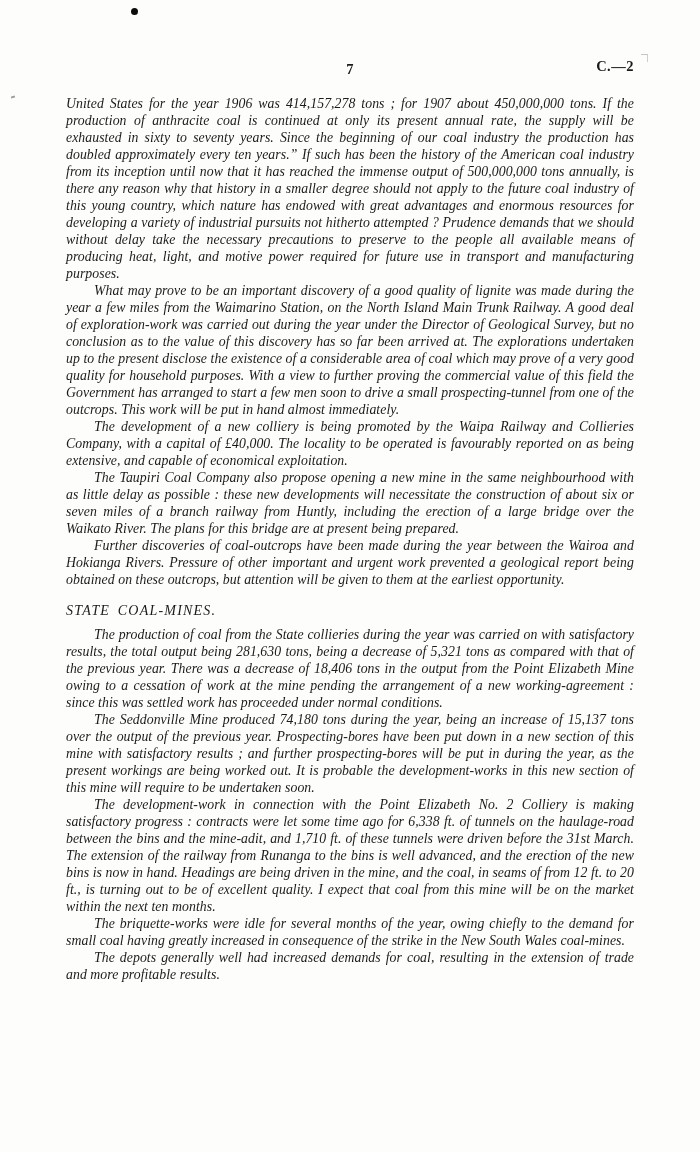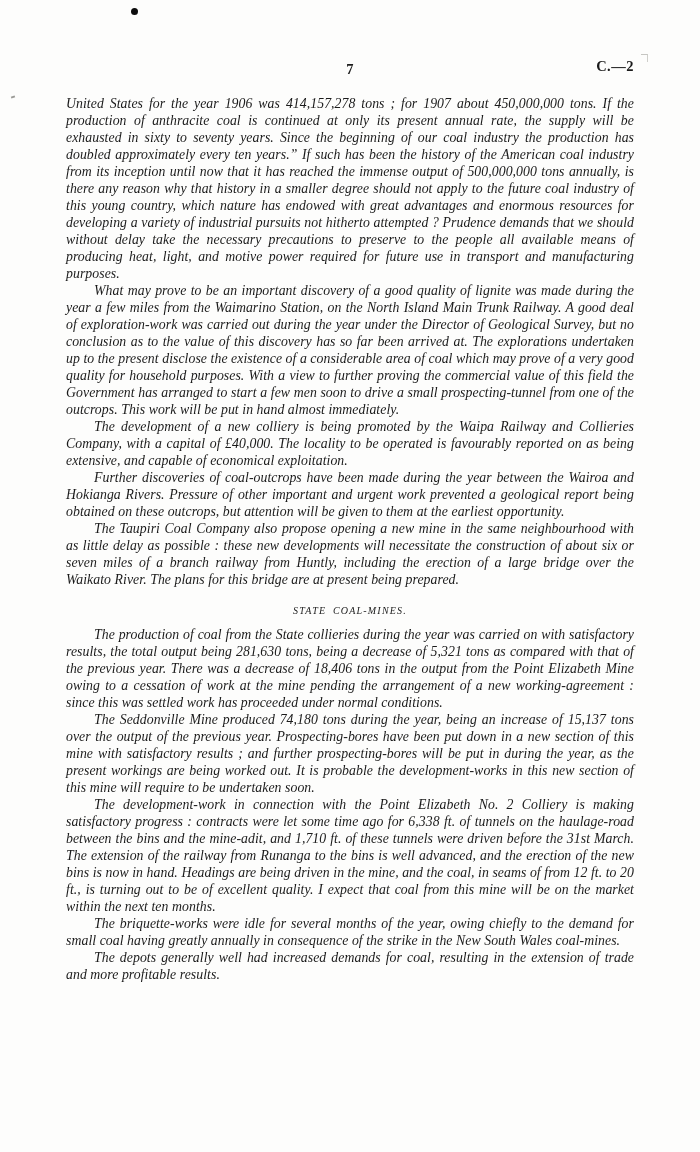--- a/index.html
+++ b/index.html
@@ -84,22 +84,22 @@
   }
   .para {
     margin: 0;
     text-indent: 28px;
   }
   .para.no-indent {
     text-indent: 0;
   }
   .section-heading {
     margin: 14px 0 7px 0;
-    text-align: center;
-    font-size: 10px;
+    text-align: left;
+    font-size: 14px;
     font-weight: normal;
     letter-spacing: 1.2px;
     word-spacing: 3px;
     text-indent: 0;
   }
 </style>
 </head>
 <body>
 
 <div class="page">
@@ -110,25 +110,25 @@
 
   <header class="page-header">
     <span class="page-number">7</span>
     <span class="doc-ref">C.—2</span>
   </header>
 
   <main class="content">
     <p class="para no-indent">United States for the year 1906 was 414,157,278 tons ; for 1907 about 450,000,000 tons.  If the production of anthracite coal is continued at only its present annual rate, the supply will be exhausted in sixty to seventy years.  Since the beginning of our coal industry the production has doubled approximately every ten years.” If such has been the history of the American coal industry from its inception until now that it has reached the immense output of 500,000,000 tons annually, is there any reason why that history in a smaller degree should not apply to the future coal industry of this young country, which nature has endowed with great advantages and enormous resources for developing a variety of industrial pursuits not hitherto attempted ?  Prudence demands that we should without delay take the necessary precautions to preserve to the people all available means of producing heat, light, and motive power required for future use in transport and manufacturing purposes.</p>
     <p class="para">What may prove to be an important discovery of a good quality of lignite was made during the year a few miles from the Waimarino Station, on the North Island Main Trunk Railway.  A good deal of exploration-work was carried out during the year under the Director of Geological Survey, but no conclusion as to the value of this discovery has so far been arrived at.  The explorations undertaken up to the present disclose the existence of a considerable area of coal which may prove of a very good quality for household purposes.  With a view to further proving the commercial value of this field the Government has arranged to start a few men soon to drive a small prospecting-tunnel from one of the outcrops.  This work will be put in hand almost immediately.</p>
     <p class="para">The development of a new colliery is being promoted by the Waipa Railway and Collieries Company, with a capital of £40,000.  The locality to be operated is favourably reported on as being extensive, and capable of economical exploitation.</p>
+    <p class="para">The Taupiri Coal Company also propose opening a new mine in the same neighbourhood with as little delay as possible :  these new developments will necessitate the construction of about six or seven miles of a branch railway from Huntly, including the erection of a large bridge over the Waikato River.  The plans for this bridge are at present being prepared.</p>
     <p class="para">Further discoveries of coal-outcrops have been made during the year between the Wairoa and Hokianga Rivers.  Pressure of other important and urgent work prevented a geological report being obtained on these outcrops, but attention will be given to them at the earliest opportunity.</p>
-    <p class="para">The Taupiri Coal Company also propose opening a new mine in the same neighbourhood with as little delay as possible :  these new developments will necessitate the construction of about six or seven miles of a branch railway from Huntly, including the erection of a large bridge over the Waikato River.  The plans for this bridge are at present being prepared.</p>
 
     <h2 class="section-heading">STATE COAL-MINES.</h2>
 
     <p class="para">The production of coal from the State collieries during the year was carried on with satisfactory results, the total output being 281,630 tons, being a decrease of 5,321 tons as compared with that of the previous year.  There was a decrease of 18,406 tons in the output from the Point Elizabeth Mine owing to a cessation of work at the mine pending the arrangement of a new working-agreement :  since this was settled work has proceeded under normal conditions.</p>
     <p class="para">The Seddonville Mine produced 74,180 tons during the year, being an increase of 15,137 tons over the output of the previous year.  Prospecting-bores have been put down in a new section of this mine with satisfactory results ;  and further prospecting-bores will be put in during the year, as the present workings are being worked out.  It is probable the development-works in this new section of this mine will require to be undertaken soon.</p>
     <p class="para">The development-work in connection with the Point Elizabeth No. 2 Colliery is making satisfactory progress :  contracts were let some time ago for 6,338 ft. of tunnels on the haulage-road between the bins and the mine-adit, and 1,710 ft. of these tunnels were driven before the 31st March.  The extension of the railway from Runanga to the bins is well advanced, and the erection of the new bins is now in hand.  Headings are being driven in the mine, and the coal, in seams of from 12 ft. to 20 ft., is turning out to be of excellent quality.  I expect that coal from this mine will be on the market within the next ten months.</p>
-    <p class="para">The briquette-works were idle for several months of the year, owing chiefly to the demand for small coal having greatly annually in consequence of the strike in the New South Wales coal-mines.</p>
+    <p class="para">The briquette-works were idle for several months of the year, owing chiefly to the demand for small coal having greatly increased in consequence of the strike in the New South Wales coal-mines.</p>
     <p class="para">The depots generally well had increased demands for coal, resulting in the extension of trade and more profitable results.</p>
   </main>
 
 </div>
 
 </body></html>

